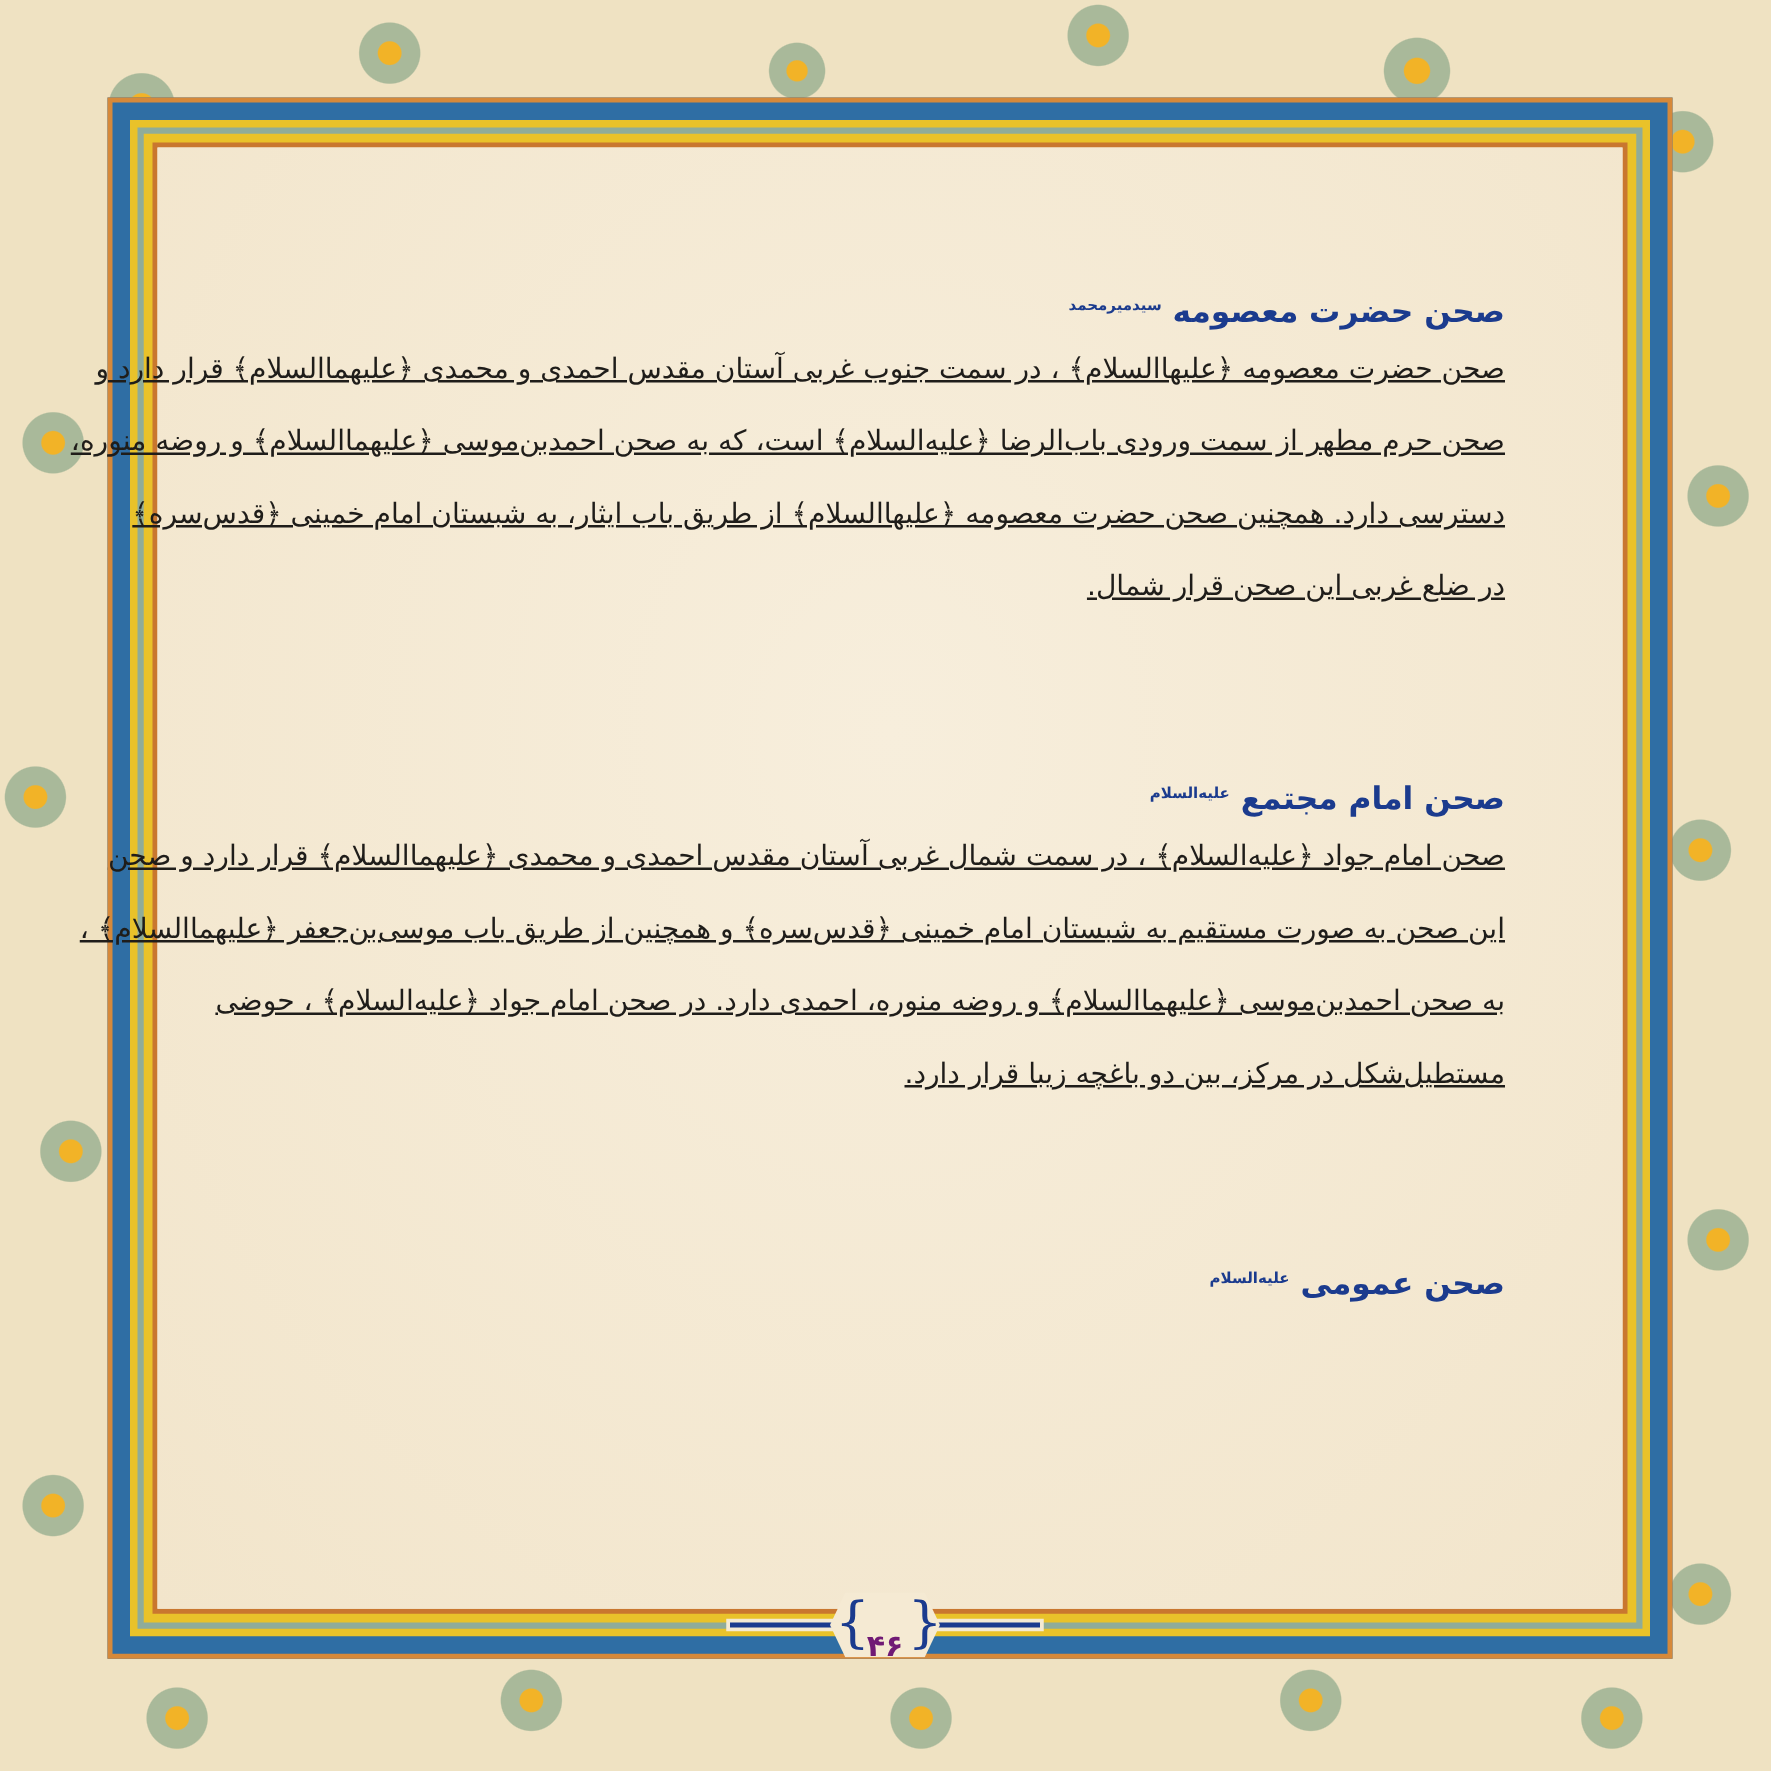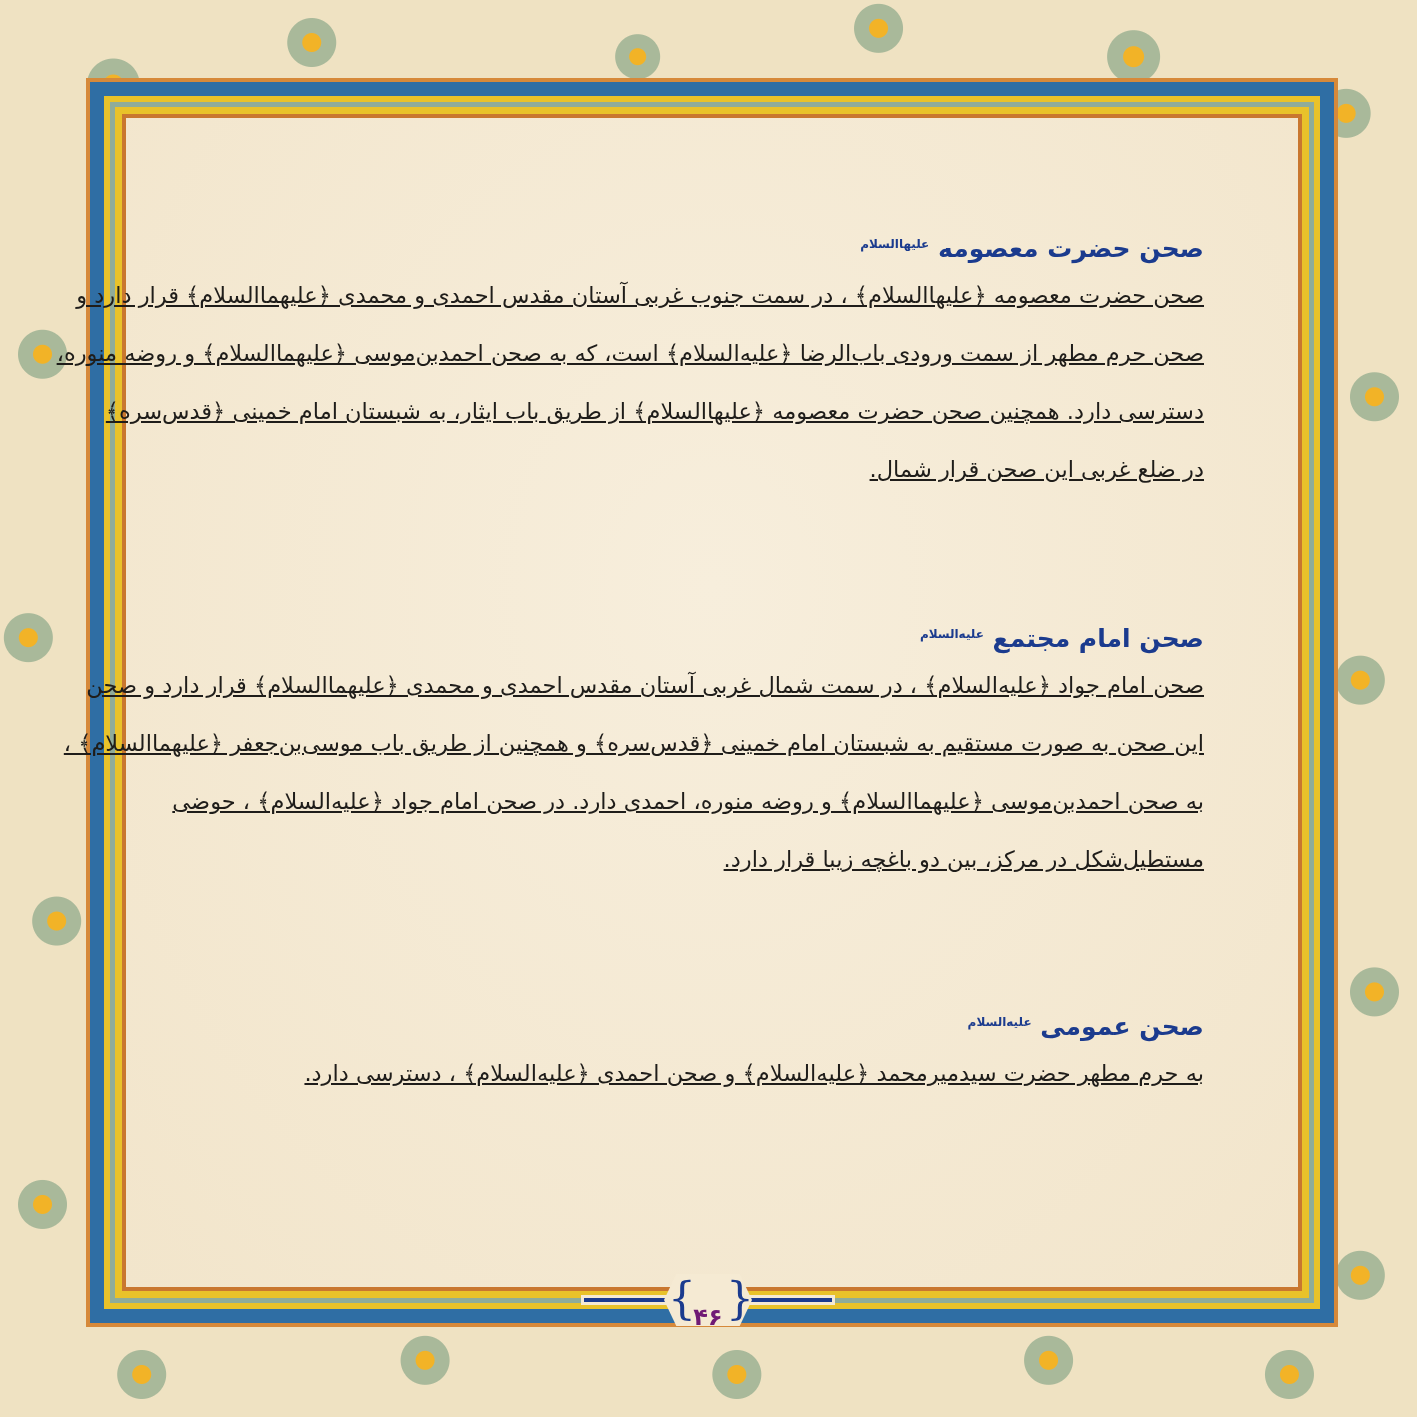--- a/index.html
+++ b/index.html
@@ -118,21 +118,21 @@
   <div class="band b1"></div>
   <div class="band b2"></div>
   <div class="band b3"></div>
   <div class="band b4"></div>
   <div class="paper"></div>
 </div>
 
 <div class="s1" dir="rtl">
   <div class="heading">
     <span>صحن حضرت معصومه</span>
-    <span class="honorific">علیهاالسلام</span>
+    <span class="honorific">سیدمیرمحمد</span>
   </div>
   <div class="para">
     <span class="line">صحن حضرت معصومه ﴿علیهاالسلام﴾ ، در سمت جنوب غربی آستان مقدس احمدی و محمدی ﴿علیهماالسلام﴾ قرار دارد و</span>
     <span class="line">صحن حرم مطهر از سمت ورودی باب‌الرضا ﴿علیه‌السلام﴾ است، که به صحن احمدبن‌موسی ﴿علیهماالسلام﴾ و روضه منوره،</span>
     <span class="line">دسترسی دارد. همچنین صحن حضرت معصومه ﴿علیهاالسلام﴾ از طریق باب ایثار، به شبستان امام خمینی ﴿قدس‌سره﴾</span>
     <span class="line last">در ضلع غربی این صحن قرار شمال.</span>
   </div>
 </div>
 
 <div class="s2" dir="rtl">
@@ -147,21 +147,20 @@
     <span class="line last">مستطیل‌شکل در مرکز، بین دو باغچه زیبا قرار دارد.</span>
   </div>
 </div>
 
 <div class="s3" dir="rtl">
   <div class="heading">
     <span>صحن عمومی</span>
     <span class="honorific">علیه‌السلام</span>
   </div>
   <div class="para">
-    <span class="line last">به حرم مطهر حضرت سیدمیرمحمد ﴿علیه‌السلام﴾ و صحن احمدی ﴿علیه‌السلام﴾ ، دسترسی دارد.</span>
   </div>
 </div>
 
 <div class="pagenum-wrap">
   <div class="pn-line left"></div>
   <div class="pn-line right"></div>
   <div class="pn-badge"></div>
   <span class="pn-brace l">{</span>
   <span class="pn-brace r">}</span>
   <div class="pn-text" dir="rtl">۴۶</div>

